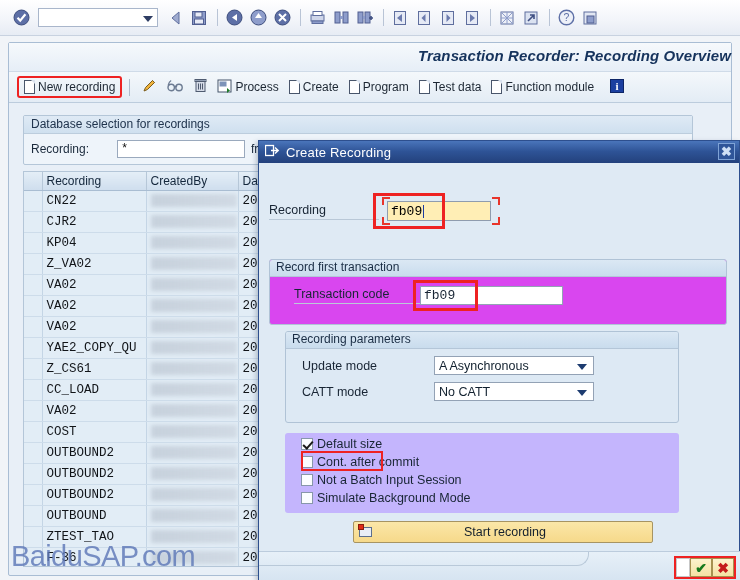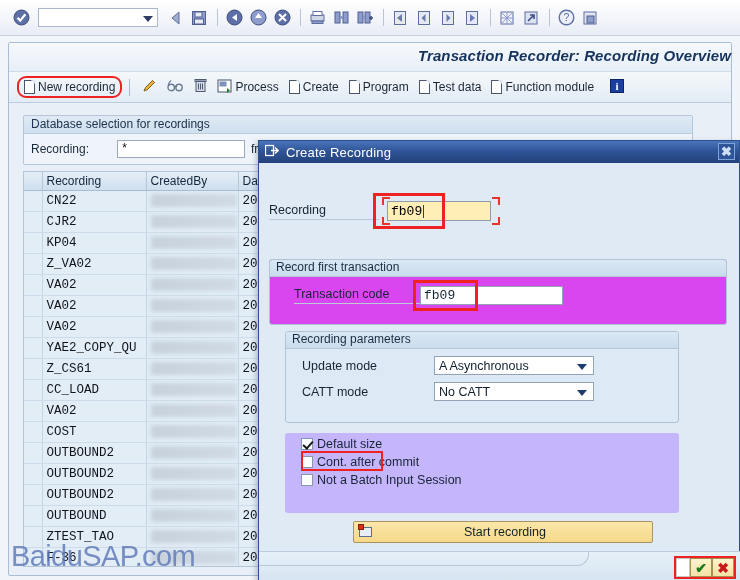--- a/index.html
+++ b/index.html
@@ -87,21 +87,21 @@
     padding: 0 5px;
     font-size: 12px;
     color: #1d2733;
     white-space: nowrap;
   }
   .atb-btn .lbl { margin-left: 3px; }
   .atb-sep { width:1px; height:17px; background:#aebbcb; margin:0 7px; }
 
   .highlight-red {
     border: 2px solid #ee2222;
-    border-radius: 9px;
+    border-radius: 3px;
   }
 
   
   .doc-ico {
     display:inline-block;
     width: 11px; height: 14px;
     background: #ffffff;
     border: 1px solid #49566b;
     position: relative;
     flex: none;
@@ -943,20 +943,24 @@
             <span>Default size</span>
           </div>
           <div class="cbx-row">
             <span class="cbx"></span>
             <span>Cont. after commit</span>
           </div>
           <div class="cbx-row">
             <span class="cbx"></span>
             <span>Not a Batch Input Session</span>
           </div>
+          <div class="cbx-row">
+            <span class="cbx"></span>
+            <span>Simulate Background Mode</span>
+          </div>
         </div>
       <div class="hl-cbx" style="left:42px; top:288px;"></div>
 
       <div class="start-wrap">
         <span class="start-ico">
           <span class="scr"></span>
             <span class="dot"></span>
         </span>
         <span class="start-lbl">Start recording</span>
       </div>

